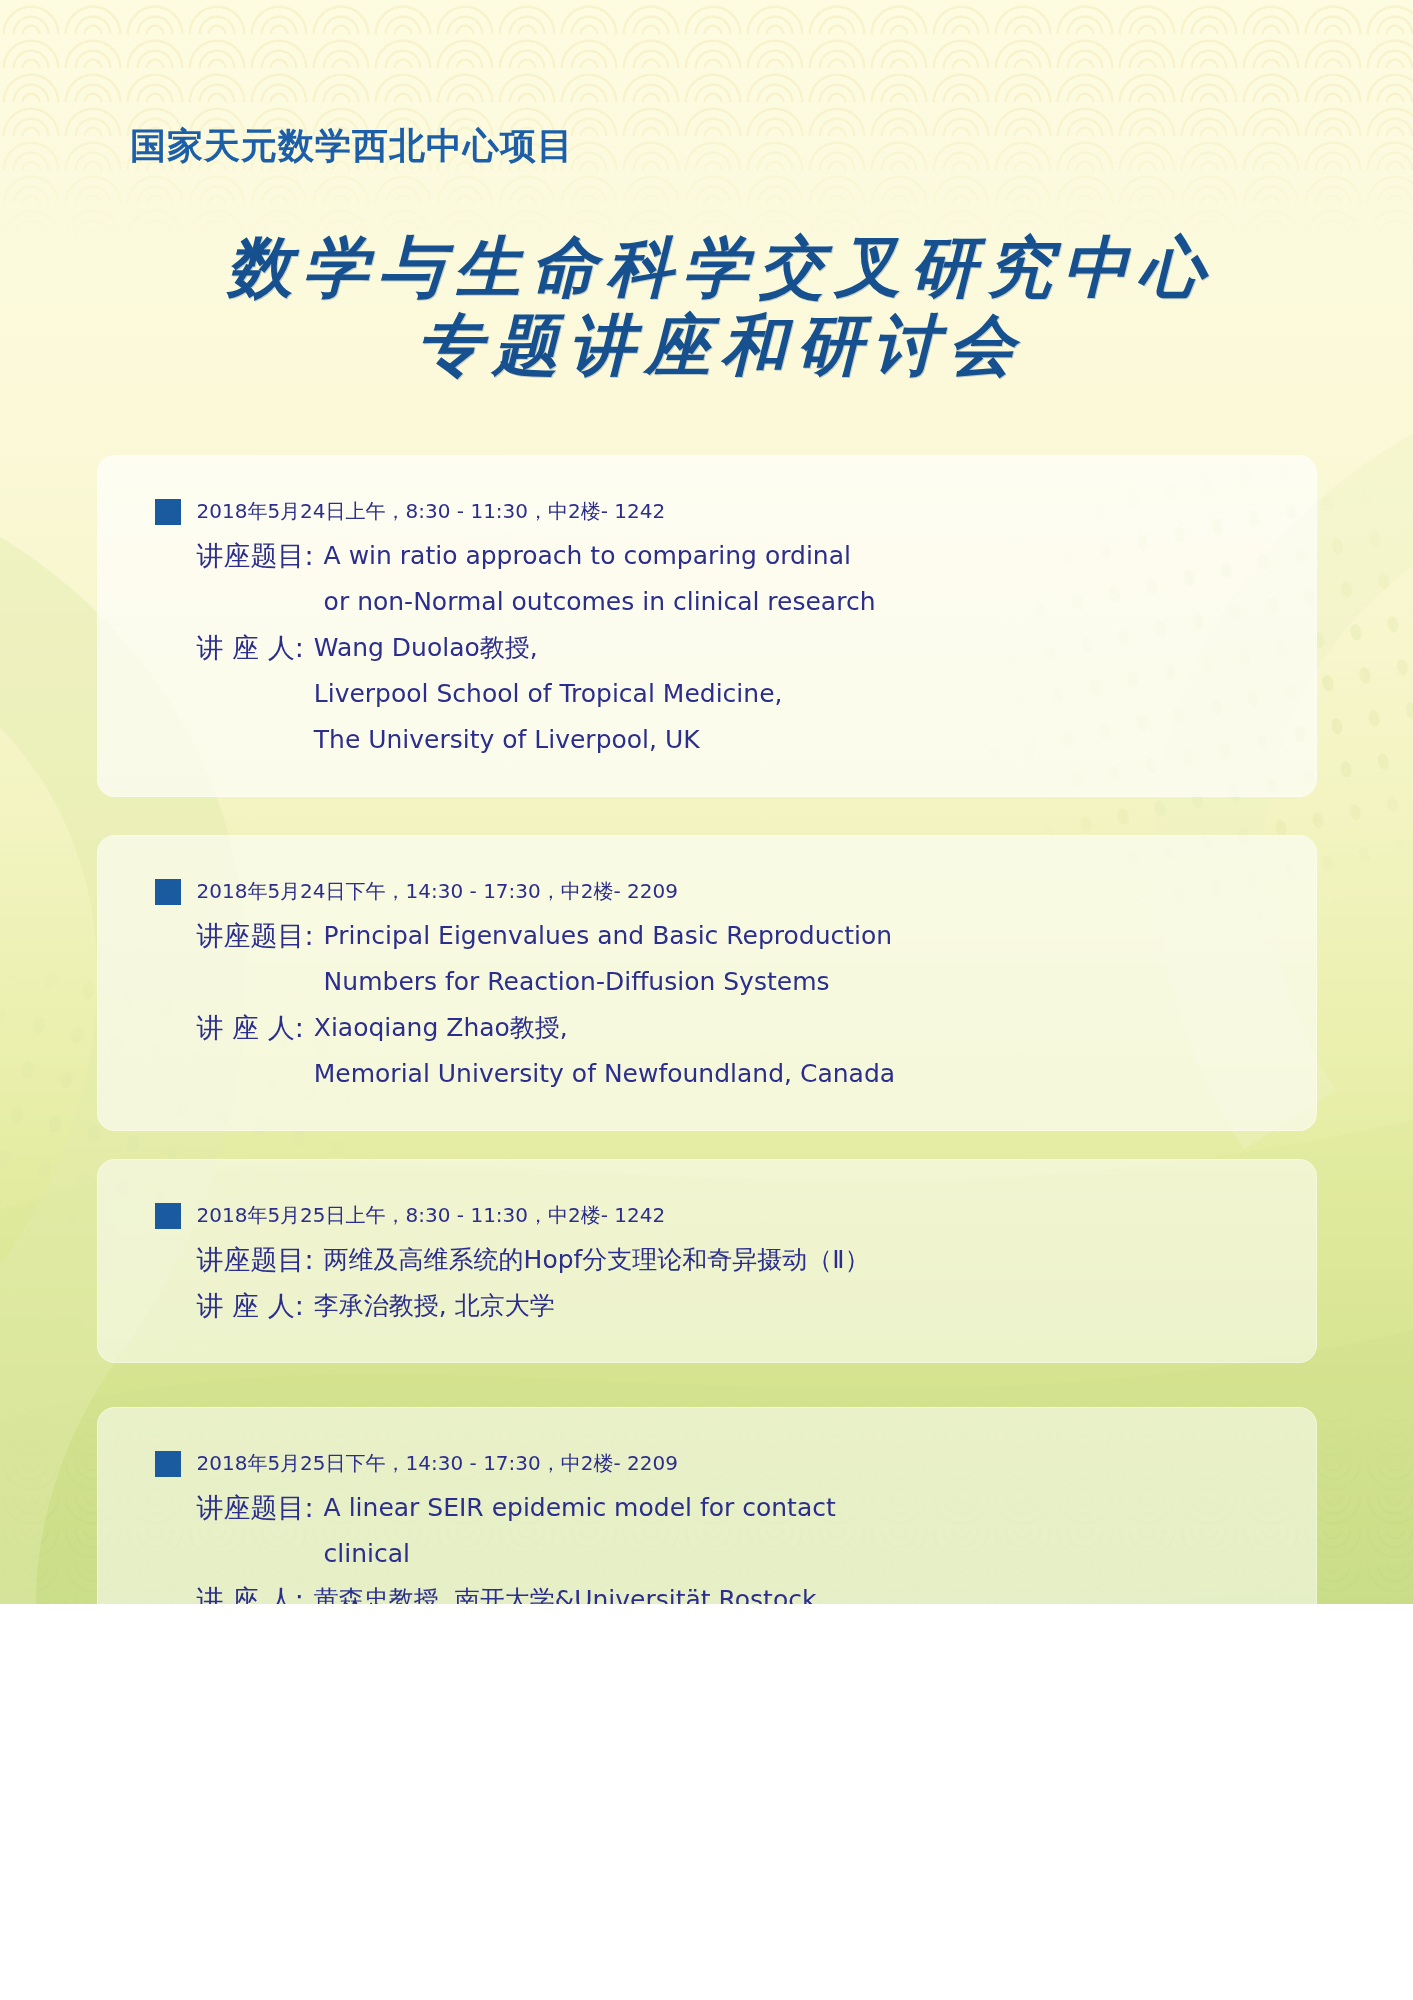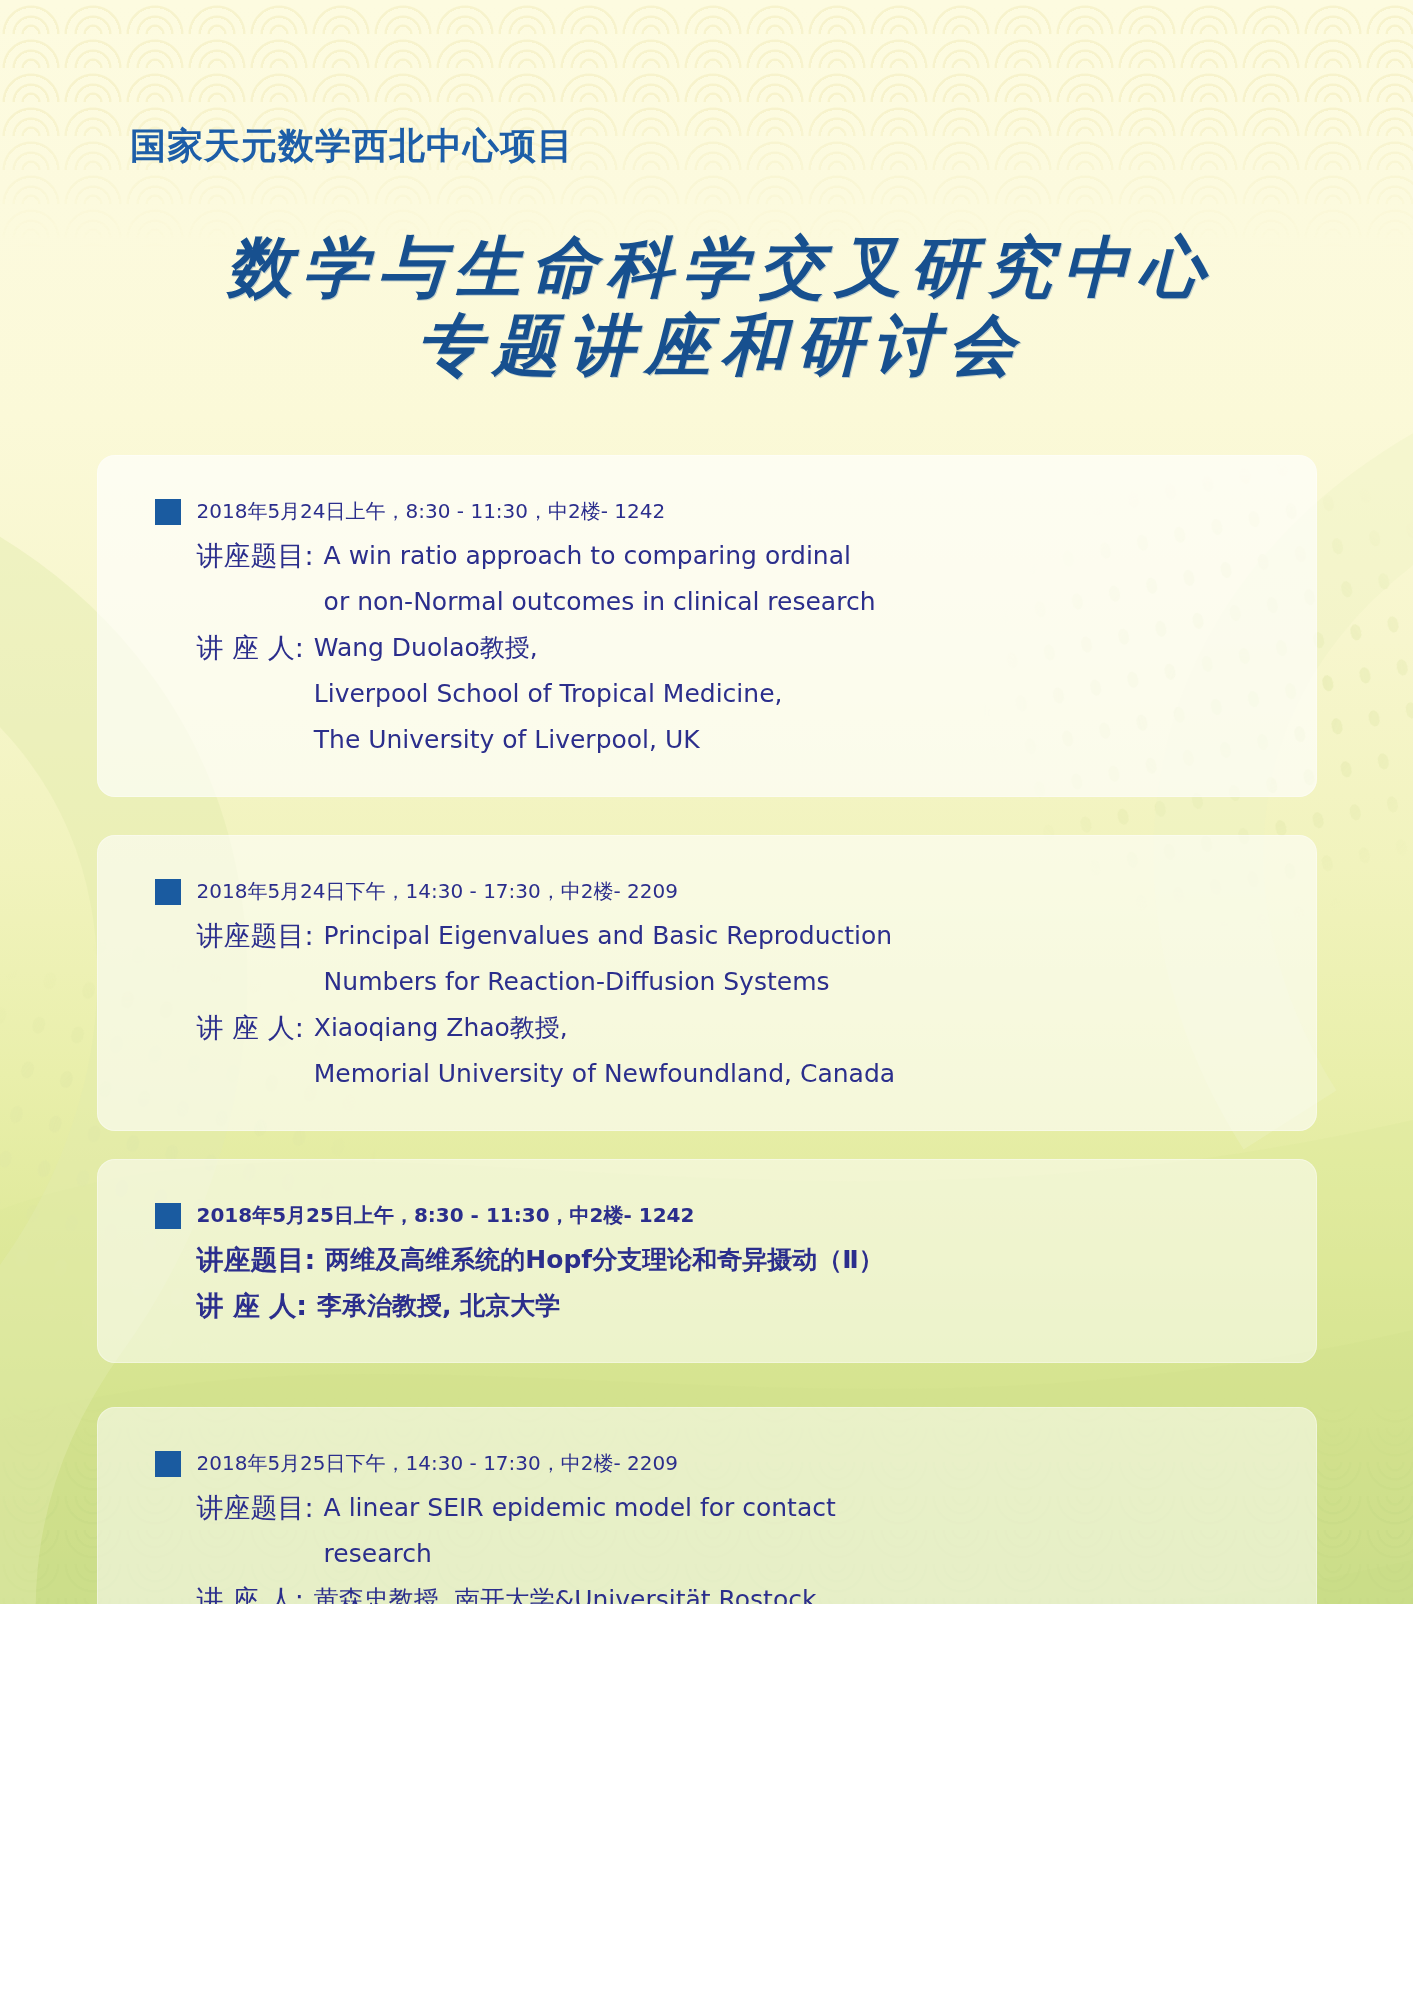--- a/index.html
+++ b/index.html
@@ -84,21 +84,21 @@
   .card{
     position:relative;margin:0 auto 28px auto;width:1220px;
     border-radius:18px;
     background:rgba(255,255,255,.62);
     box-shadow:0 0 0 1px rgba(255,255,255,.35) inset;
     padding:34px 40px 34px 40px;
     box-sizing:border-box;
   }
   .card.c1{background:rgba(255,255,255,.66);min-height:262px;}
   .card.c2{background:rgba(255,255,255,.58);min-height:226px;margin-top:38px;}
-  .card.c3{background:rgba(255,255,255,.52);min-height:200px;font-weight:bold;}
+  .card.c3{background:rgba(255,255,255,.52);min-height:200px;}
   .card.c4{background:rgba(255,255,255,.52);min-height:236px;margin-top:44px;}
   .row{display:flex;align-items:flex-start;}
   .bullet{
     width:26px;height:26px;background:#1a5ba0;flex:0 0 26px;
     margin:10px 16px 0 18px;
   }
   .hdr{
     font-size:20px;color:#2b2e8c;line-height:44px;white-space:nowrap;
     font-family:"DejaVu Sans","Liberation Sans",sans-serif;
   }
@@ -207,21 +207,21 @@
 
     <div class="card c4">
       <div class="row">
         <div class="bullet"></div>
         <div class="hdr">2018年5月25日下午，14:30 - 17:30，中2楼- 2209</div>
       </div>
       <div class="sub">
         <div class="lbl">讲座题目:</div>
         <div class="valblock">
           <div class="val">A linear SEIR epidemic model for contact</div>
-          <div class="val">research</div>
+          <div class="val">clinical</div>
         </div>
       </div>
       <div class="sub">
         <div class="lbl">讲 座 人:</div>
         <div class="valblock">
           <div class="val">黄森忠教授, 南开大学&amp;Universität Rostock</div>
         </div>
       </div>
     </div>
 

